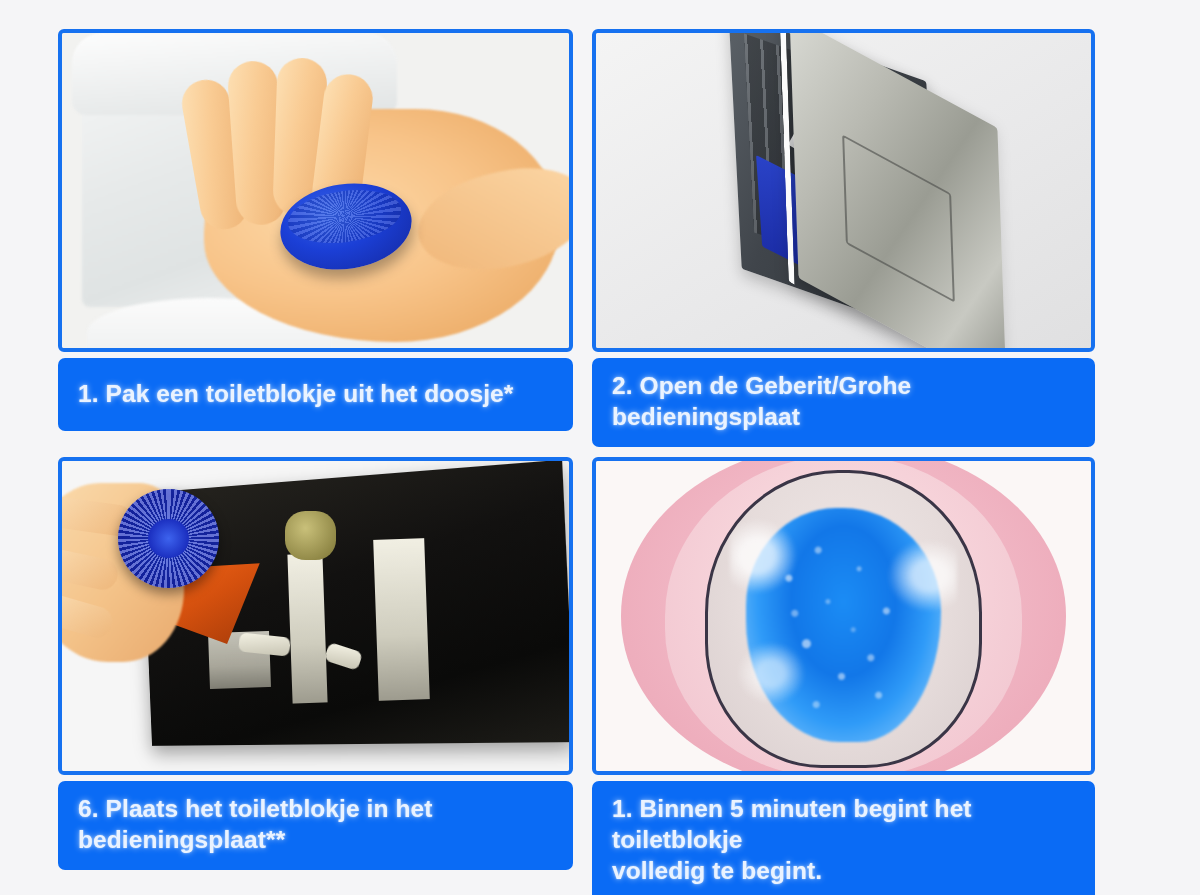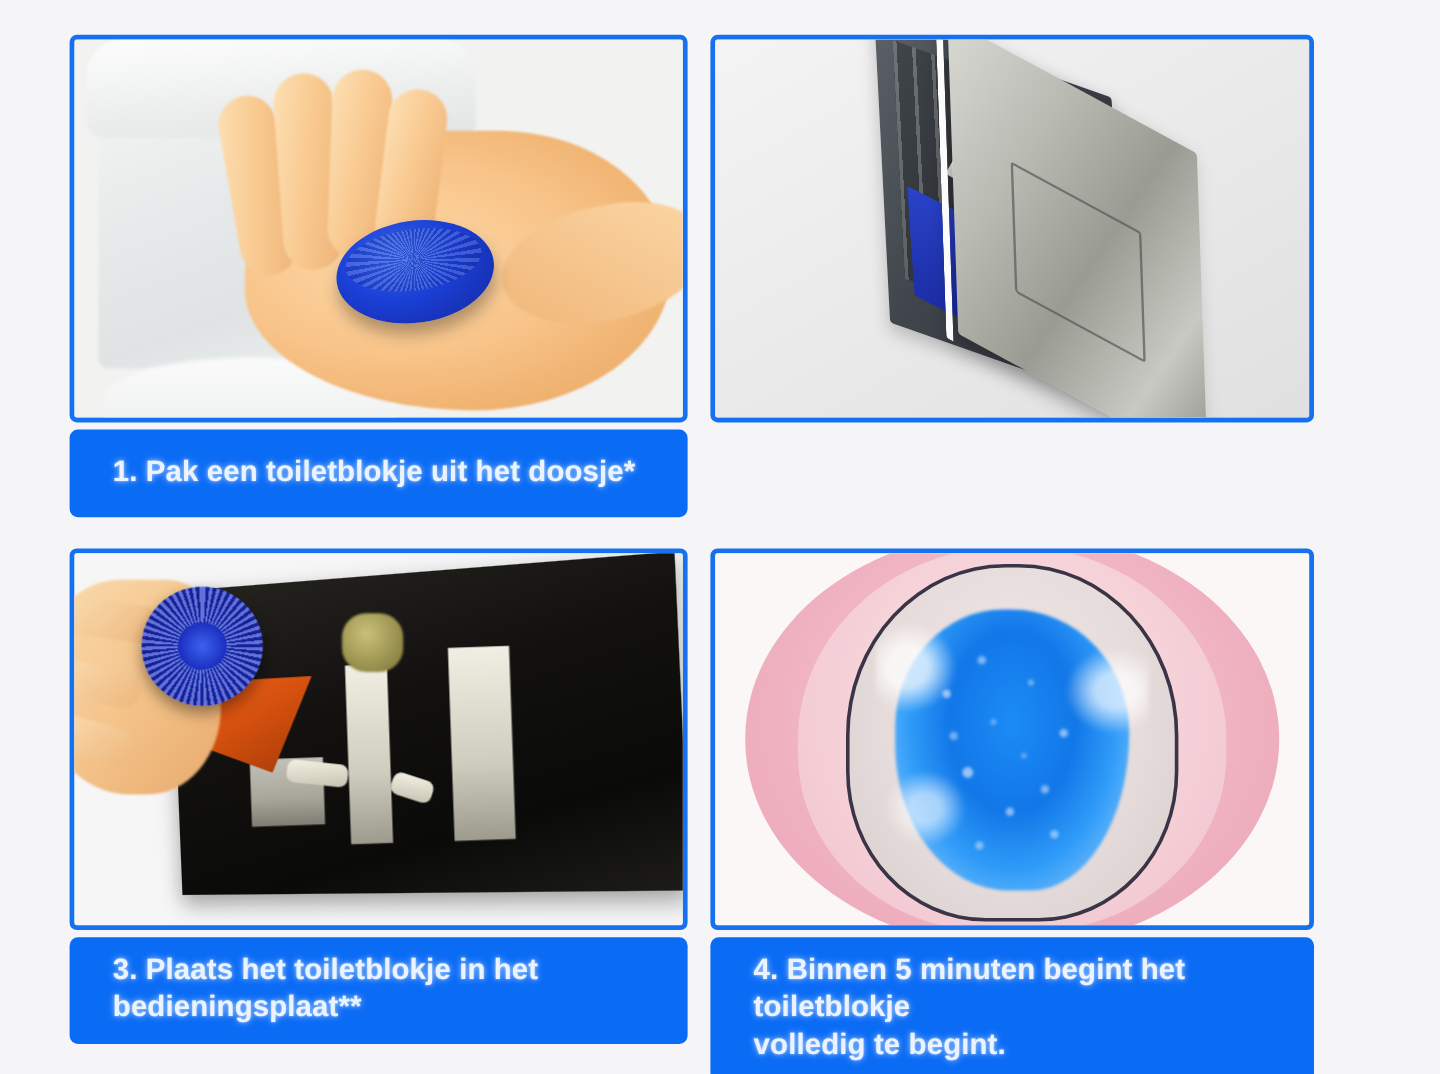--- a/index.html
+++ b/index.html
@@ -63,21 +63,21 @@
   
   .caption {
     margin-top: 6px;
     background: #0a6bf5;
     border-radius: 7px;
     color: #eaf3ff;
     font-size: 24.5px;
     font-weight: bold;
     letter-spacing: .1px;
     line-height: 1.26;
-    padding: 13px 16px 14px 36px;
+    padding: 13px 16px 14px 20px;
     text-shadow: 0 0 6px rgba(190,220,255,.85), 0 0 2px rgba(255,255,255,.6);
     flex: 1 1 auto;
     display: flex;
     align-items: center;
   }
   .caption-text { display: block; }
 
   
   .p1 { background: #f2f2f0; }
   .p1 .cistern {
@@ -394,20 +394,26 @@
         <div class="photo p2">
           <div class="frame-dark"></div>
           <div class="frame-slats"></div>
           <div class="blue-part"></div>
           <div class="white-strut"></div>
           <div class="white-strut2"></div>
           <div class="plate"></div>
           <div class="plate-edge"></div>
           <div class="btn-line"></div>
         </div>
+      </div>
+      <div class="caption">
+        <span>
+          <span class="caption-text">2. Open de Geberit/Grohe</span>
+          <span class="caption-text">bedieningsplaat</span>
+        </span>
       </div>
     </div>
 
     <div class="step-card r2">
       <div class="photo-frame">
         <div class="photo p3">
           <div class="cistern-body"></div>
           <div class="slot s1"></div>
           <div class="slot s2"></div>
           <div class="slot s3"></div>
@@ -417,41 +423,41 @@
           <div class="funnel"></div>
           <div class="hand"></div>
           <div class="hand-f hf1"></div>
           <div class="hand-f hf2"></div>
           <div class="hand-f hf3"></div>
           <div class="tablet3"></div>
         </div>
       </div>
       <div class="caption">
         <span>
-          <span class="caption-text">3. Plaats het toiletblokje in het</span>
+          <span class="caption-text">6. Plaats het toiletblokje in het</span>
           <span class="caption-text">bedieningsplaat**</span>
         </span>
       </div>
     </div>
 
     <div class="step-card r2">
       <div class="photo-frame">
         <div class="photo p4">
           <div class="rim-outer"></div>
           <div class="rim-mid"></div>
           <div class="bowl-inner">
             <div class="water">
               <div class="foam"></div>
             </div>
             <div class="splash"></div>
           </div>
         </div>
       </div>
       <div class="caption">
         <span>
-          <span class="caption-text">4. Binnen 5 minuten begint het toiletblokje</span>
+          <span class="caption-text">1. Binnen 5 minuten begint het toiletblokje</span>
           <span class="caption-text">volledig te begint.</span>
         </span>
       </div>
     </div>
 
   </div>
 </div>
 
 </body></html>

